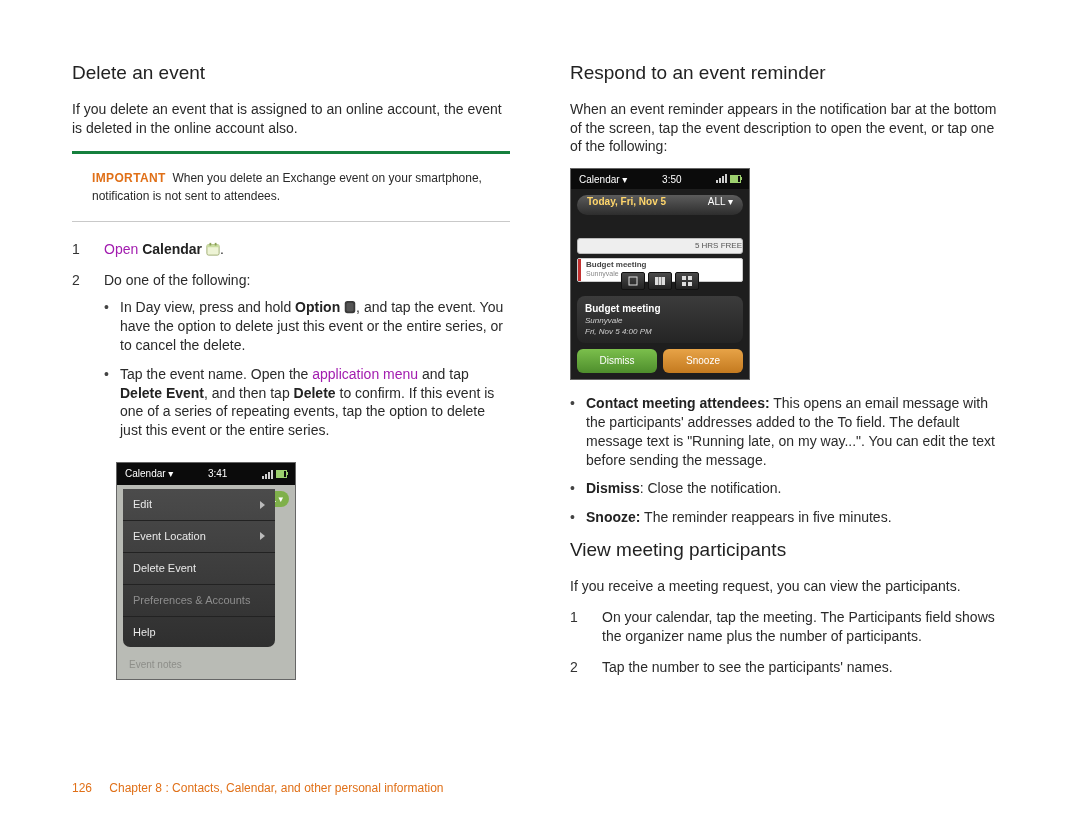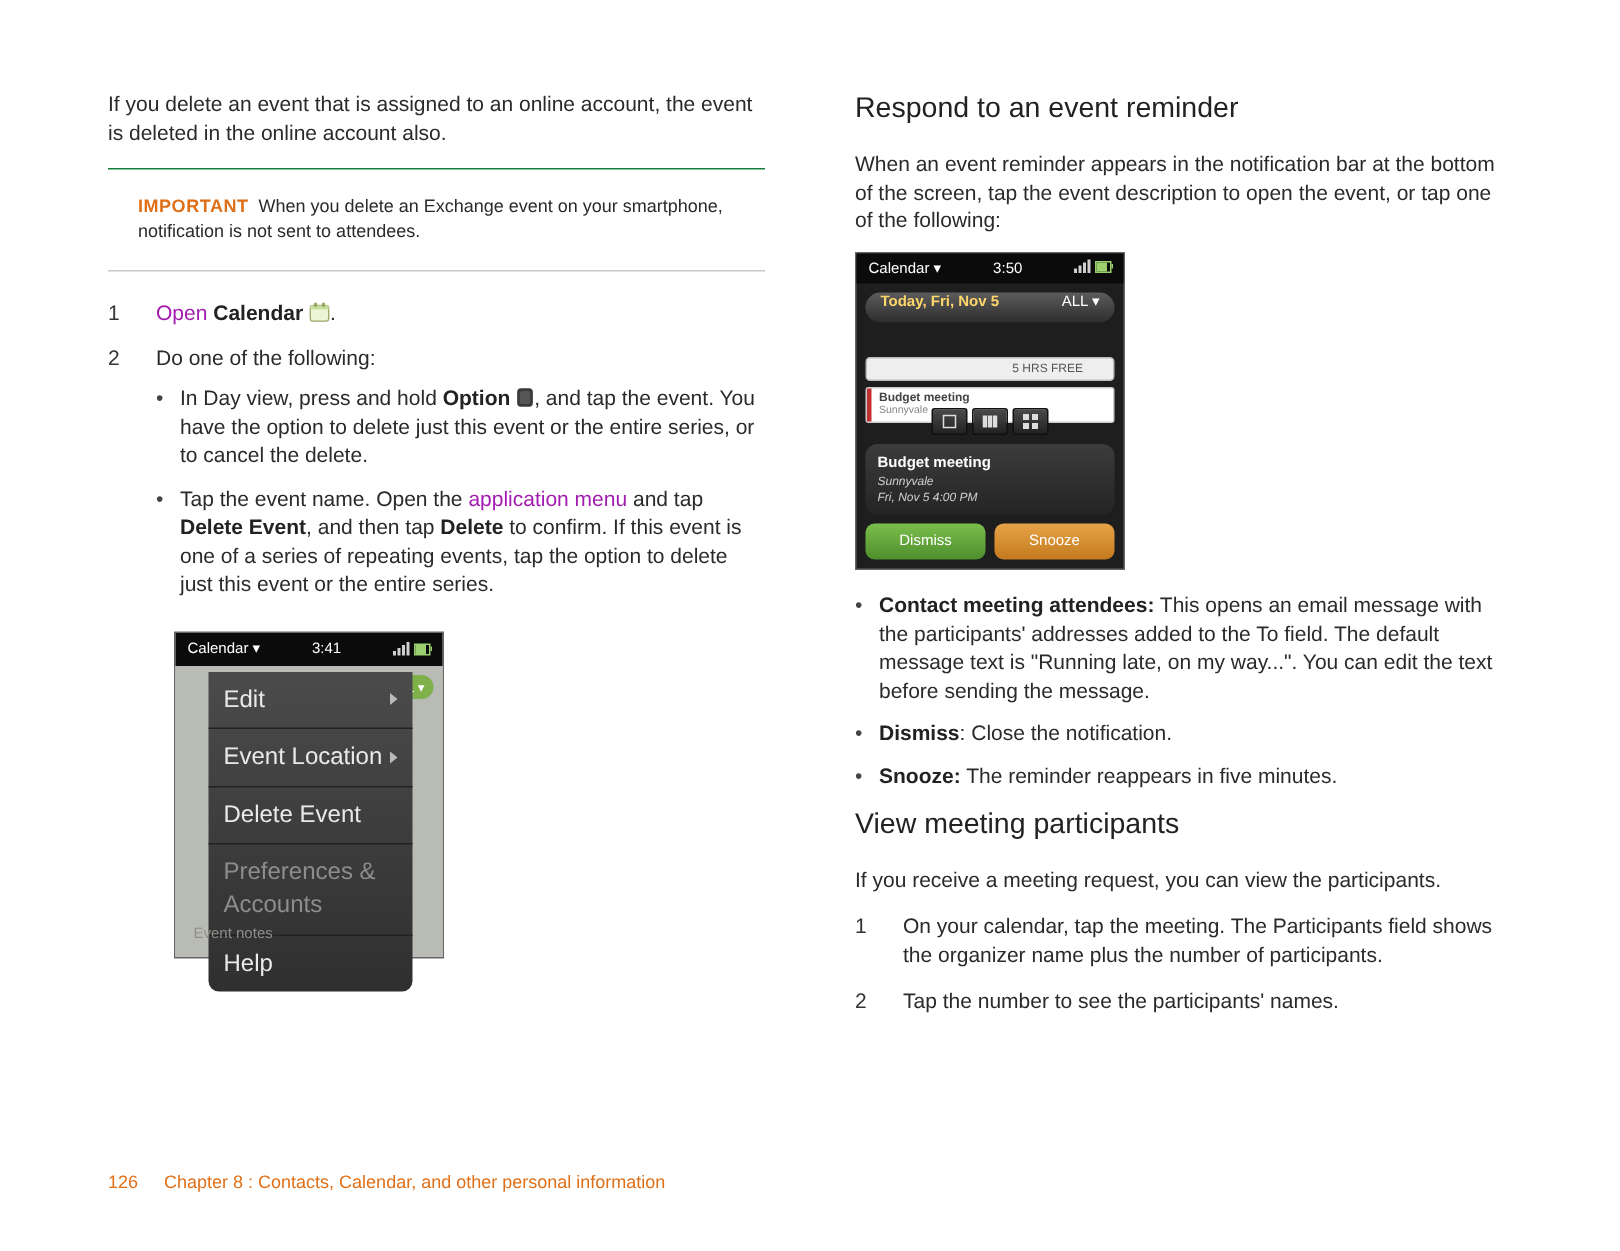--- a/index.html
+++ b/index.html
@@ -1,53 +1,53 @@
 <!DOCTYPE html>
 <html><head>
 <meta charset="utf-8">
 <style>
   html,body{margin:0;padding:0;background:#fff;color:#2a2a2a;font-family:"Segoe UI",Arial,sans-serif;font-weight:300;font-size:14px;line-height:1.35}
   .page{width:1080px;height:834px;position:relative;box-sizing:border-box;padding:60px 72px 40px 72px}
   .cols{display:flex;gap:60px}
   .col{width:440px}
   h2{font-size:19px;font-weight:400;margin:0 0 14px 0;color:#222}
   p{margin:0 0 12px 0}
-  .rule-box{border-top:1px solid #15803d;border-bottom:1px solid #c9c9c9;margin:14px 0 18px 0;padding:16px 0 16px 20px;font-size:12px;line-height:1.45}
+  .rule-box{border-top:3px solid #15803d;border-bottom:1px solid #c9c9c9;margin:14px 0 18px 0;padding:16px 0 16px 20px;font-size:12px;line-height:1.45}
   .imp{color:#e07018;font-weight:700;letter-spacing:.03em}
   ol.steps{list-style:none;margin:0;padding:0}
   ol.steps>li{display:flex;gap:22px;margin:0 0 12px 0}
   ol.steps>li>.num{width:10px;color:#333;flex:none}
   ol.steps>li>.body{flex:1}
   .link{color:#a21caf}
   .b{font-weight:700;color:#222}
   ul.dash{list-style:none;margin:8px 0 0 0;padding:0}
   ul.dash>li{position:relative;padding-left:16px;margin:0 0 10px 0}
   ul.dash>li:before{content:"•";position:absolute;left:0;top:0;color:#444}
   .icon-inline{display:inline-block;vertical-align:-2px}
   .footer{position:absolute;left:72px;bottom:38px;font-size:12px;color:#e07018}
   .footer .pg{display:inline-block;width:34px}
   
   .shot{width:178px;border:1px solid #666;margin:6px 0 0 44px}
   .shot .topbar{background:#0b0b0b;color:#fff;height:22px;display:flex;align-items:center;justify-content:space-between;padding:0 8px;font-size:10px}
   .shot .topbar .sig{display:flex;gap:3px;align-items:center}
   .shot .bodyarea{background:#b9bbb5;position:relative;height:194px}
-  .shot .menu{position:absolute;left:22px;top:4px;right:20px;background:linear-gradient(#4b4b4b,#2f2f2f);border-radius:0 0 7px 7px;color:#e9e9e9;font-size:16px}
+  .shot .menu{position:absolute;left:6px;top:4px;right:20px;background:linear-gradient(#4b4b4b,#2f2f2f);border-radius:0 0 7px 7px;color:#e9e9e9;font-size:11px}
   .shot .menu .mi{padding:8px 10px;border-bottom:1px solid #222;display:flex;justify-content:space-between;align-items:center}
   .shot .menu .mi:last-child{border-bottom:none}
   .shot .menu .disabled{color:#8d8d8d}
   .chev{width:0;height:0;border-top:4px solid transparent;border-bottom:4px solid transparent;border-left:5px solid #bbb}
   .shot .hint{position:absolute;left:12px;bottom:8px;color:#8d8e89;font-size:10px}
   .pillcorner{position:absolute;right:6px;top:6px;background:#7fb04a;color:#fff;font-size:9px;border-radius:10px;padding:2px 6px}
   
   .shot2{width:178px;border:1px solid #666;margin:4px 0 14px 0;background:#1e1e1e}
   .shot2 .topbar{background:#0b0b0b;color:#fff;height:20px;display:flex;align-items:center;justify-content:space-between;padding:0 8px;font-size:10px}
   .shot2 .area{padding:6px;position:relative}
   .pill{background:linear-gradient(#5c5c5c,#2d2d2d);border-radius:12px;color:#fff;font-size:10px;height:20px;display:flex;align-items:flex-start;justify-content:space-between;padding:0 10px;margin-bottom:23px}
   .yel{color:#ffd66b;font-weight:bold}
-  .freebox{background:#eee;border:1px solid #bbb;border-radius:3px;font-size:8px;color:#555;height:14px;display:flex;align-items:center;justify-content:flex-end;padding:0 20px;margin-bottom:4px}
+  .freebox{background:#eee;border:1px solid #bbb;border-radius:3px;font-size:8px;color:#555;height:14px;display:flex;align-items:center;justify-content:flex-end;padding:0 0;margin-bottom:4px}
   .evstrip{background:#fff;border-radius:2px;height:22px;position:relative;margin-bottom:4px;border:1px solid #ccc}
   .evstrip:before{content:"";position:absolute;left:0;top:0;bottom:0;width:3px;background:#c13030}
   .evstrip .t1{position:absolute;left:8px;top:1px;font-size:8px;color:#444;font-weight:bold}
   .evstrip .t2{position:absolute;left:8px;top:10px;font-size:7px;color:#888}
   .tri{display:flex;gap:3px;justify-content:center;margin:-14px 0 6px 0;position:relative}
   .tri .seg{width:22px;height:16px;background:linear-gradient(#4a4a4a,#222);border-radius:2px;border:1px solid #111;display:flex;align-items:center;justify-content:center}
   .tri svg{width:10px;height:10px}
   .card{background:linear-gradient(#3c3c3c,#242424);border-radius:8px;padding:6px 8px;color:#fff;margin-bottom:6px}
   .card .t{font-size:10px;font-weight:bold}
   .card .s{font-size:8px;color:#cfcfcf;font-style:italic}
@@ -65,20 +65,21 @@
   .calicon{width:14px;height:14px}
   .opticon{width:12px;height:14px}
 </style>
 </head>
 <body>
 
 <div class="page">
   <div class="cols">
 
     <div class="col">
+      <h2>Delete an event</h2>
       <p>If you delete an event that is assigned to an online account, the event is deleted in the online account also.</p>
 
       <div class="rule-box">
         <span class="imp">IMPORTANT</span>
         <span>&nbsp;</span><span>When you delete an Exchange event on your smartphone, notification is not sent to attendees.</span>
       </div>
 
       <ol class="steps">
         <li>
           <span class="num">1</span>

